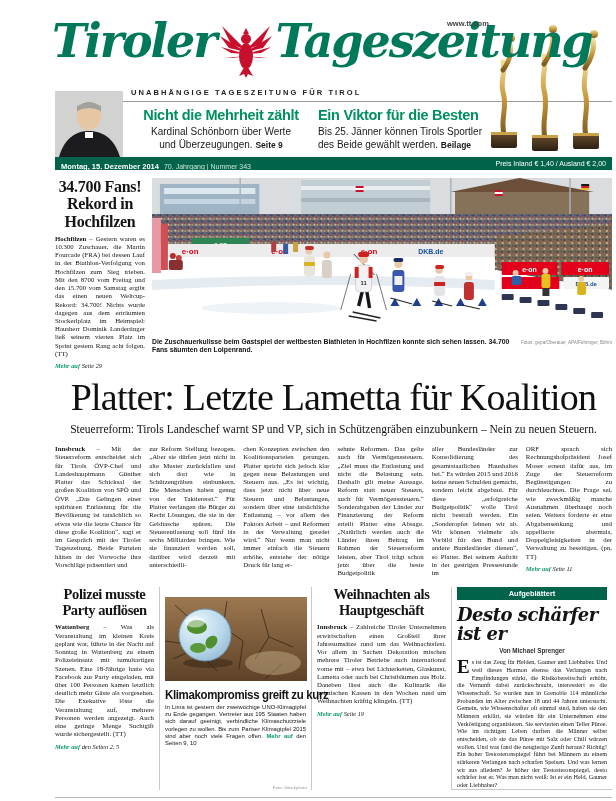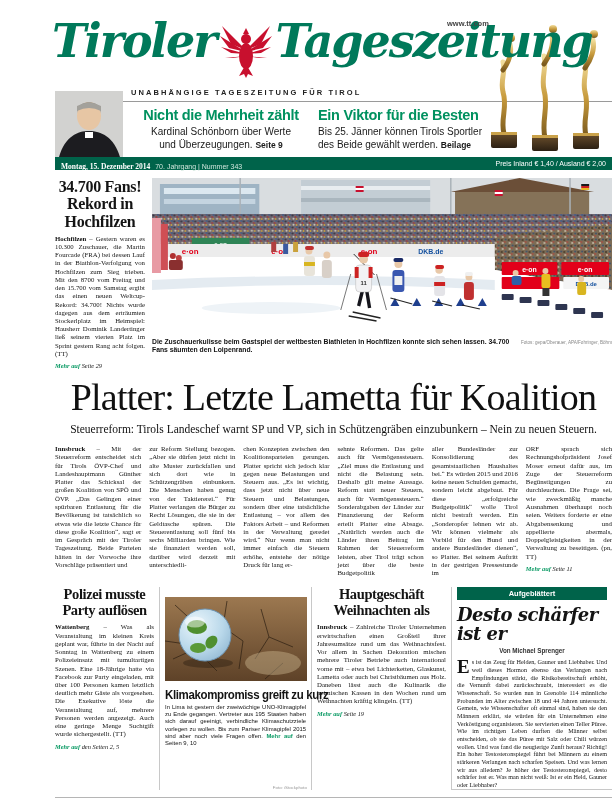--- a/index.html
+++ b/index.html
@@ -21,21 +21,21 @@
   .cardinal { position:absolute; left:55px; top:91px; z-index:3; }
   .teaser { position:absolute; top:107px; z-index:2; }
   .teaser1 { left:130px; width:182px; text-align:center; }
   .teaser2 { left:318px; width:175px; text-align:left; }
   .teaser h3 { font:bold 14.5px "Liberation Sans",sans-serif; color:#00915f; letter-spacing:-0.3px; margin-bottom:3px; }
   .teaser p { font:10px/1.25 "Liberation Sans",sans-serif; color:#1a1a1a; }
   .teaser p b { font-size:8.5px; }
   .datebar { position:absolute; left:55px; right:4px; top:157px; height:13px; background:#00634a;
              color:#fff; display:flex; align-items:center; justify-content:space-between;
              padding:0 6px; font-family:"Liberation Sans",sans-serif; z-index:2; }
-  .datebar .d1 { font-size:7.5px; font-weight:bold;font-family:Liberation Serif, serif; }
+  .datebar .d1 { font-size:7.5px; font-weight:bold; }
   .datebar .d2 { font-size:7px; color:#cfe6dc; margin-left:5px; font-weight:normal; }
   .datebar .price { font-size:7px; }
 
   
   .content { position:absolute; left:55px; top:178px; width:557px; }
   .row1 { display:flex; }
   .fans { width:90px; margin-right:7px; flex:none; }
   .fans .fh { font:bold 16px/1.08 "Liberation Serif",serif; text-align:center; letter-spacing:-0.3px; }
   .body-sm { font-size:6.8px; line-height:1.21; text-align:justify; margin-top:5px; }
   .lead-in { font-weight:bold; }
@@ -368,22 +368,22 @@
           <circle cx="40" cy="38" r="26" fill="none" stroke="#6f96b4" stroke-width="1"></circle>
         </svg>
         <div class="kh">Klimakompromiss greift zu kurz</div>
         <p class="ktext"><span>In Lima ist gestern der zweiwöchige UNO-Klimagipfel zu Ende gegangen. Vertreter aus 195 Staaten haben sich darauf geeinigt, verbindliche Klimaschutzziele vorlegen zu wollen. Bis zum Pariser Klimagipfel 2015 sind aber noch viele Fragen offen.</span>
           <b class="green">Mehr auf</b>
           <span>den Seiten 9, 10</span></p>
         <div class="kcredit">Foto: iStockphoto</div>
       </div>
 
       <div class="sec weih">
+        <div class="sh2">Weihnachten als</div>
         <div class="sh2">Hauptgeschäft</div>
-        <div class="sh2">Weihnachten als</div>
         <p class="body-sm"><span class="lead-in">Innsbruck</span> <span>– Zahlreiche Tiroler Unternehmen erwirtschaften einen Großteil ihrer Jahresumsätze rund um das Weihnachtsfest. Vor allem in Sachen Dekoration mischen mehrere Tiroler Betriebe auch international vorne mit – etwa bei Lichterketten, Glaskunst, Lametta oder auch bei Christbäumen aus Holz. Daneben lässt auch die Kulinarik die heimischen Kassen in den Wochen rund um Weihnachten kräftig klingeln. (TT)</span></p>
         <p class="more"><b>Mehr auf</b> <span>Seite 19</span></p>
       </div>
 
       <div class="sec aufg">
         <div class="abar">Aufgeblättert</div>
         <div class="ahead">Desto schärfer ist er</div>
         <div class="abyline">Von Michael Sprenger</div>
         <p class="abody"><span class="dropcap">E</span><span>s ist das Zeug für Helden, Gauner und Liebhaber. Und weil dieses Hormon ebenso das Verlangen nach Empfindungen stärkt, die Risikobereitschaft erhöht, die Vernunft dabei zurückschraubt, interessiert es die Wissenschaft. So wurden nun in Grenoble 114 männliche Probanden im Alter zwischen 18 und 44 Jahren untersucht. Gemein, wie Wissenschafter oft einmal sind, haben sie den Männern erklärt, sie würden für ein Unternehmen eine Verköstigung organisieren. Sie servierten einen Teller Püree. Wie im richtigen Leben durften die Männer selbst entscheiden, ob sie das Püree mit Salz oder Chili würzen wollen. Und was fand die neugierige Zunft heraus? Richtig! Ein hoher Testosteronspiegel führt bei Männern zu einem stärkeren Verlangen nach scharfen Speisen. Und was lernen wir aus alledem? Je höher der Testosteronspiegel, desto schärfer isst er. Was man nicht weiß: Ist er ein Held, Gauner oder Liebhaber?</span></p>
       </div>

